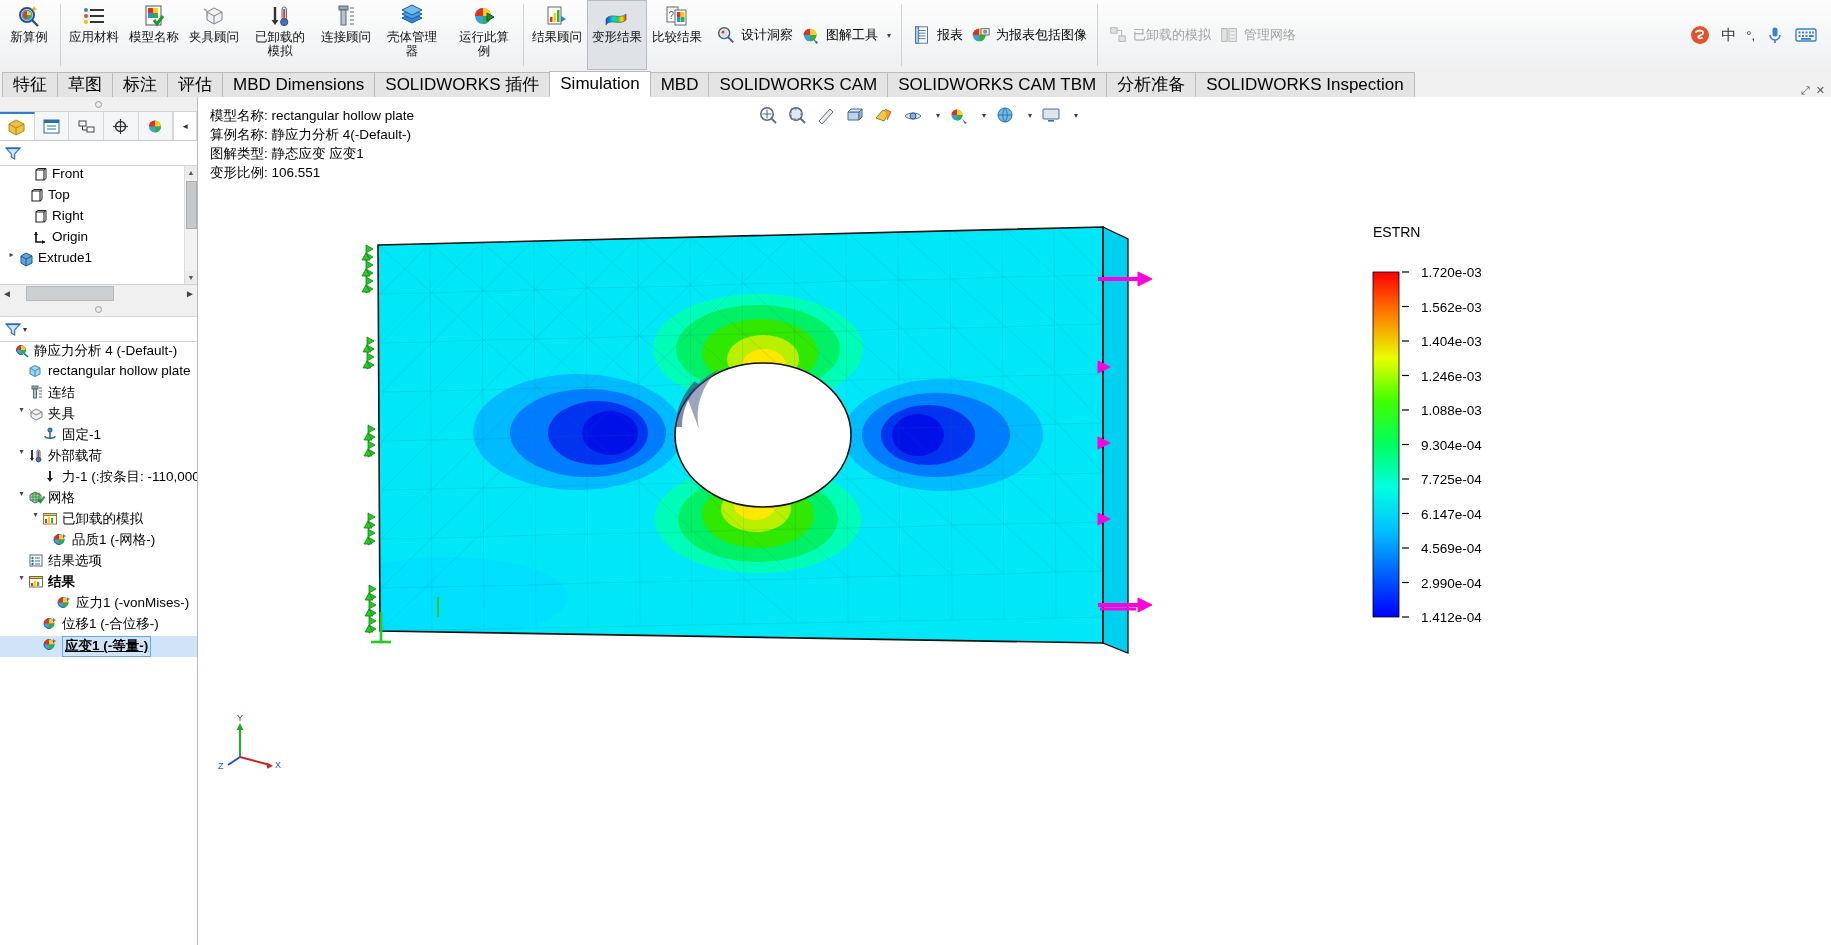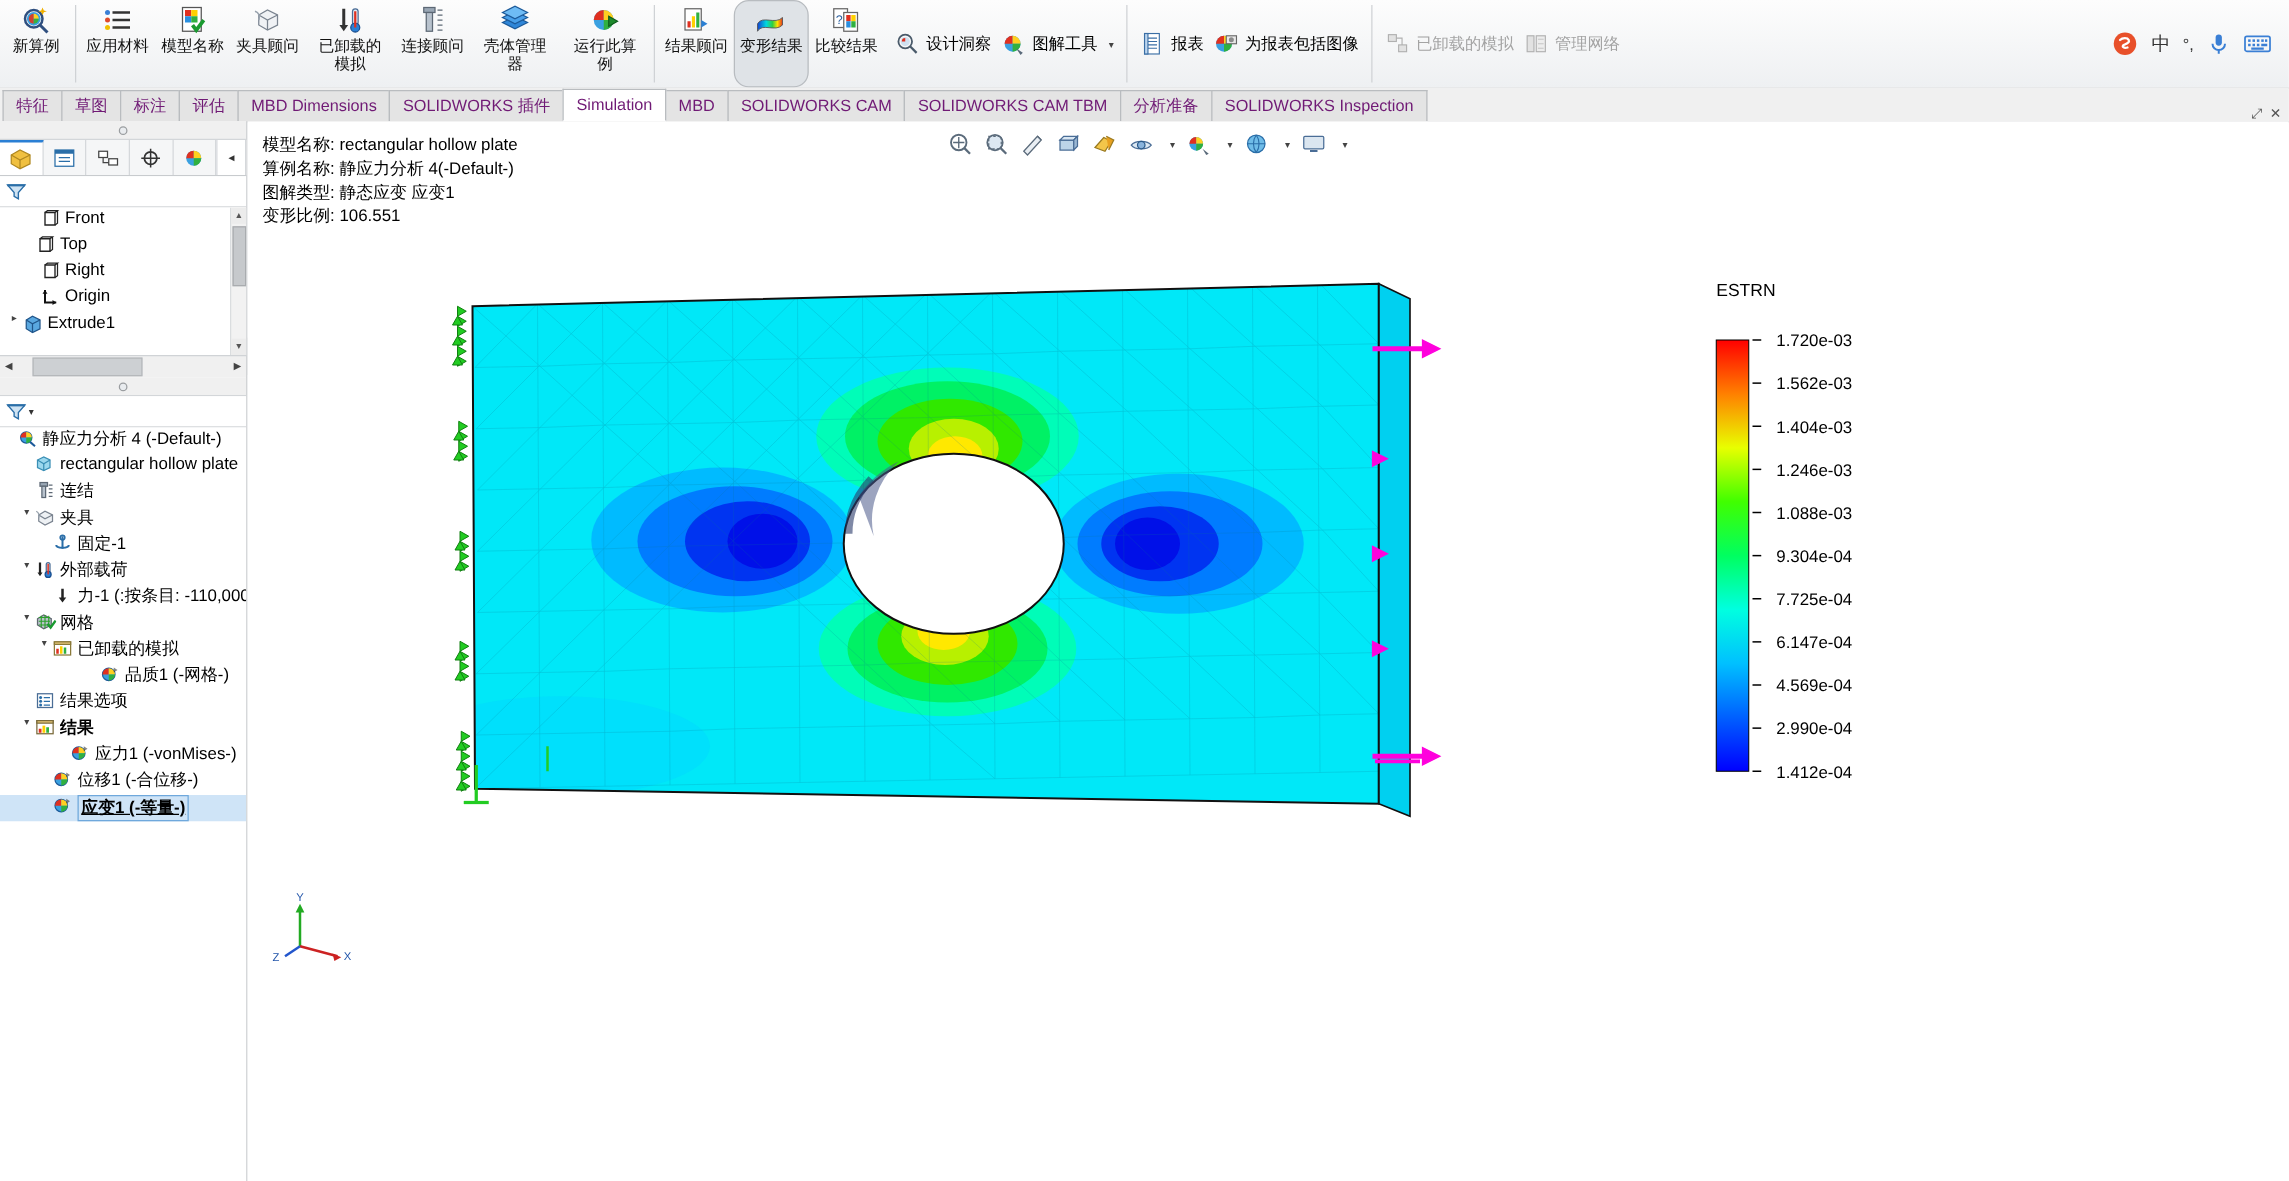--- a/index.html
+++ b/index.html
@@ -17,42 +17,42 @@
     display:flex;align-items:stretch;
   }
   .rb-group{display:flex;align-items:stretch;padding:0 1px;}
   .rb-sep{width:1px;background:#cfd2d5;margin:4px 2px;}
   .rb-btn{
     display:flex;flex-direction:column;align-items:center;
     justify-content:flex-start;
     min-width:46px;padding:3px 5px 0 5px;cursor:default;
     text-align:center;line-height:1.08;font-size:12.5px;color:#111;
   }
-  .rb-btn.active{background:#dfe3e7;border:1px solid #b8bcc0;border-radius:12px;padding:2px 4px 0 4px;}
+  .rb-btn.active{background:#dfe3e7;border:1px solid #b8bcc0;border-radius:0;padding:2px 4px 0 4px;}
   .rb-ico{width:26px;height:26px;display:block;margin-bottom:2px;}
   .rb-lbl{display:block;max-width:62px;word-break:break-all;}
   .rb-small-col{display:flex;flex-direction:row;justify-content:center;padding:2px 4px;}
   .rb-small{
     display:flex;align-items:center;gap:5px;padding:2px 4px;
     font-size:13px;white-space:nowrap;cursor:default;
   }
   .rb-small .rb-ico{width:20px;height:20px;margin:0;}
   .rb-small.disabled{color:#a3a3a3;}
   .rb-caret{font-size:8px;color:#444;margin-left:4px;}
 
   
   .tabbar{
     position:absolute;left:0;top:70px;width:1831px;height:27px;
     background:#f0f0f0;border-bottom:1px solid #b5b8bb;
     display:flex;align-items:flex-end;
   }
   .tab{
-    height:24px;line-height:24px;padding:0 10px;font-size:13px;
+    height:24px;line-height:24px;padding:0 10px;font-size:17px;
     background:#e4e4e4;border:1px solid #b9bcbf;border-bottom:none;
-    margin-right:-1px;cursor:default;color:#701a75;white-space:nowrap;
+    margin-right:-1px;cursor:default;color:#000000;white-space:nowrap;
   }
   .tab.sel{background:#fff;border-bottom:1px solid #fff;position:relative;z-index:3;}
   .tabbar-right{margin-left:auto;display:flex;align-items:center;padding-right:6px;gap:6px;}
 
   
   .leftpanel{
     position:absolute;left:0;top:97px;width:197px;height:848px;
     background:#fff;border-right:1px solid #b8bbbe;
   }
   .pm-dots{height:14px;background:#f0f0f0;border-bottom:1px solid #d3d6d9;
@@ -637,21 +637,21 @@
           <svg width="17" height="16" viewBox="0 0 17 16">
             <rect x="1.5" y="2.5" width="13" height="10.5" fill="#fff" stroke="#8a7a3a"></rect>
             <rect x="1.5" y="2.5" width="13" height="2" fill="#e8c878" stroke="#8a7a3a"></rect>
             <rect x="3" y="8" width="2" height="4" fill="#e03020"></rect>
             <rect x="6" y="6" width="2" height="6" fill="#ffd000"></rect>
             <rect x="9" y="7" width="2" height="5" fill="#30b040"></rect>
           </svg>
         </span>
         <span class="tlabel">已卸载的模拟</span>
       </div>
-      <div class="trow" style="padding-left: 68px;">
+      <div class="trow" style="padding-left: 40px;">
         <span class="twist"></span>
         <span class="ticon">
           <svg width="17" height="16" viewBox="0 0 17 16">
             <circle cx="7" cy="7.5" r="5" fill="#3aa0e0" stroke="#1c5a9a"></circle>
             <path d="M2 7.5a5 5 0 015-5v5z" fill="#e03020"></path>
             <path d="M7 2.5a5 5 0 015 5H7z" fill="#ffd020"></path>
             <path d="M12 7.5a5 5 0 01-5 5v-5z" fill="#30b040"></path>
             <path d="M11 2l3 2-3 2z" fill="#222" opacity="0.55"></path>
           </svg>
         </span>

